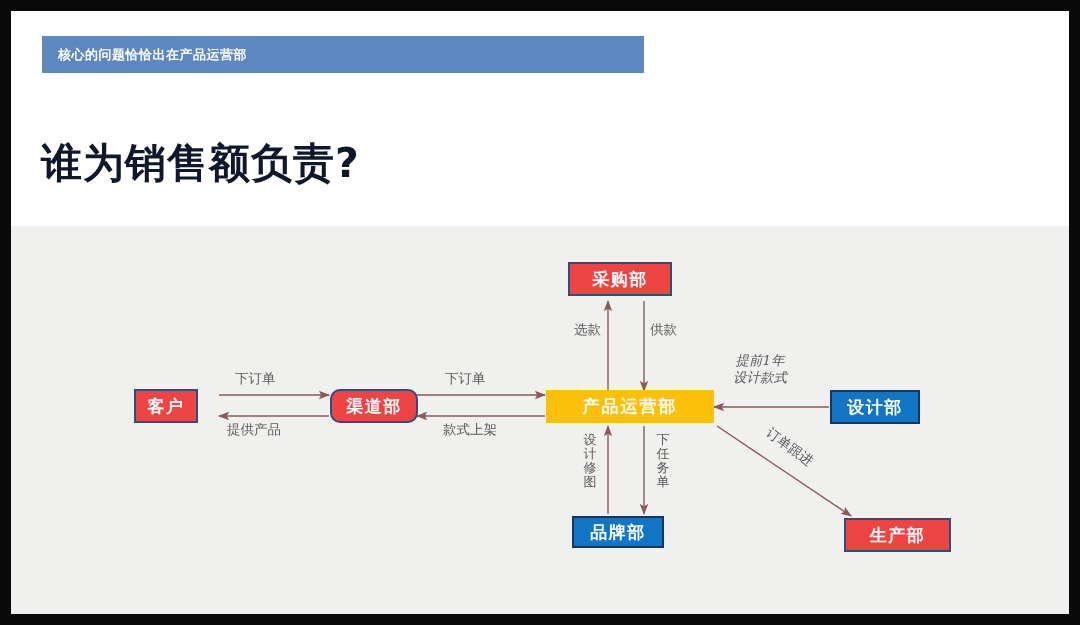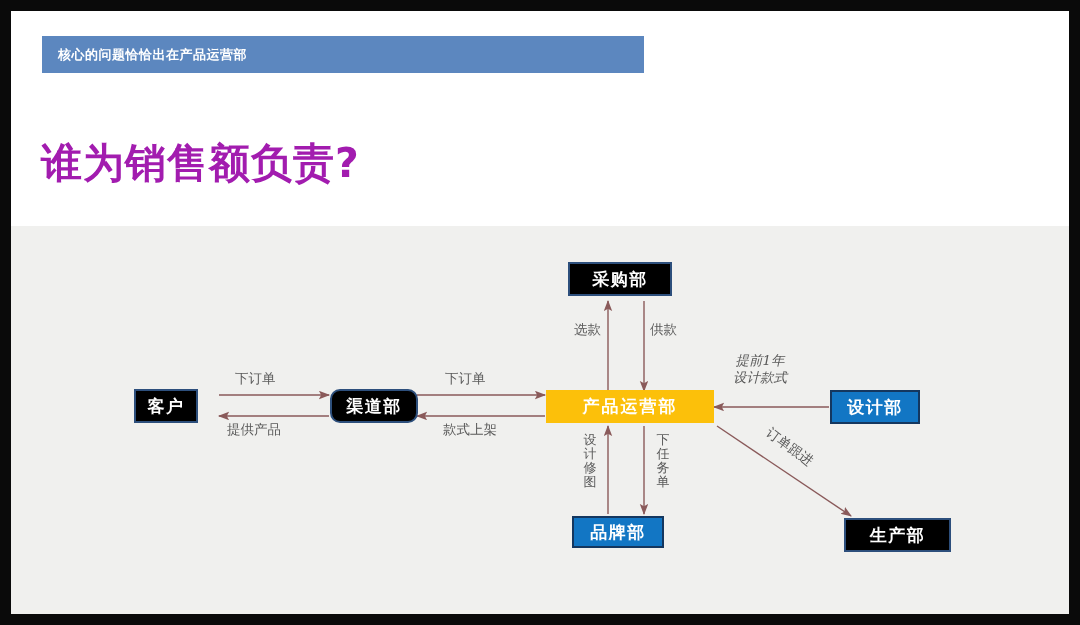--- a/index.html
+++ b/index.html
@@ -28,21 +28,21 @@
     font-weight:bold;
     letter-spacing:0.5px;
     margin-left:16px;
     white-space:nowrap;
   }
 
   
   #headline{
     position:absolute;
     left:30px; top:125px;
-    color:#a21caf;
+    color:#0f172a;
     font-size:41px;
     font-weight:bold;
     letter-spacing:1px;
     white-space:nowrap;
   }
 
   
   #panel{
     position:absolute;
     left:0px; top:215px;
@@ -57,21 +57,21 @@
     display:flex;
     align-items:center;
     justify-content:center;
     color:#ffffff;
     font-size:17px;
     font-weight:bold;
     letter-spacing:1.5px;
     white-space:nowrap;
     font-family:"DejaVu Serif","Liberation Serif",serif;
   }
-  .node.muted{ background:#000000; border:2px solid #2d4f7c; }
+  .node.muted{ background:#ef4444; border:2px solid #2d4f7c; }
   .node.bright{ background:#1276c4; border:2px solid #14375f; }
   .node.amber{ background:#fcc00a; border:2px solid #fcc00a; letter-spacing:2px;}
 
   
   .alabel{
     position:absolute;
     color:#595959;
     font-size:13.5px;
     white-space:nowrap;
     font-family:"DejaVu Serif","Liberation Serif",serif;

